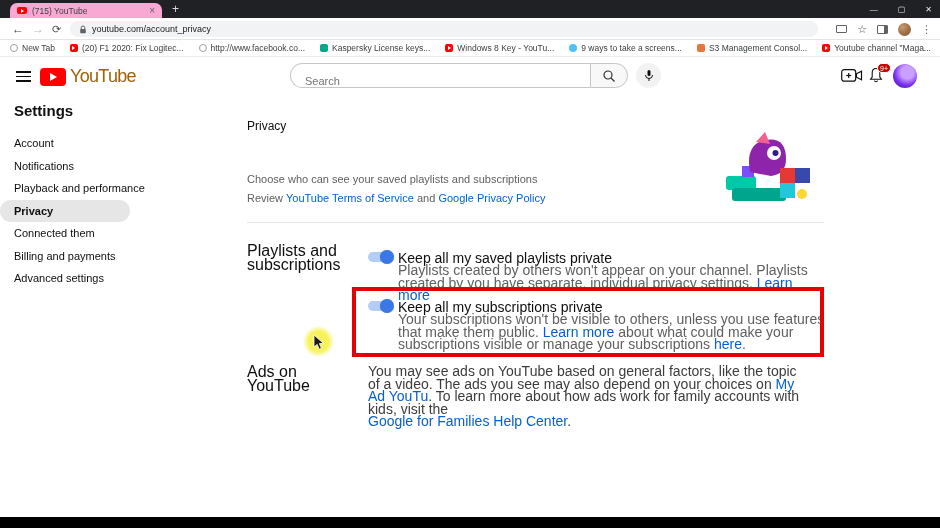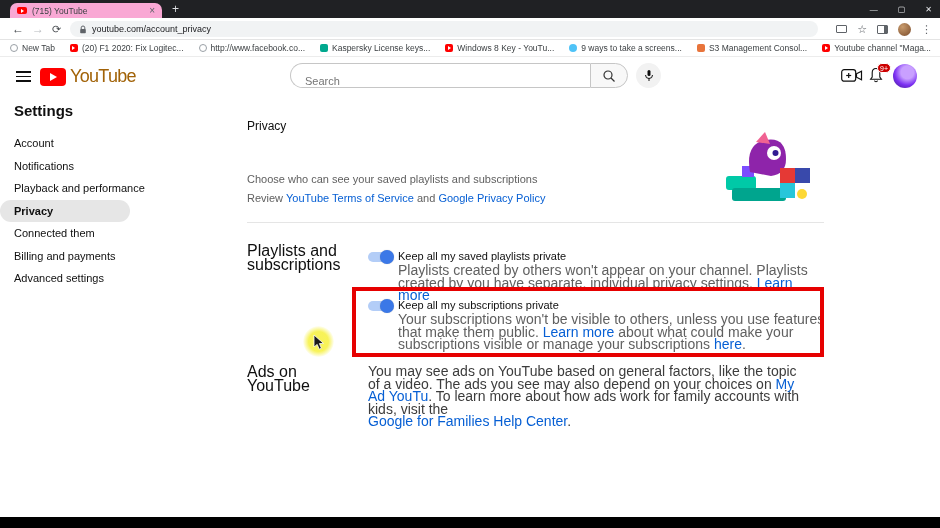--- a/index.html
+++ b/index.html
@@ -61,21 +61,21 @@
   
   .breadcrumb{position:absolute;left:247px;top:119px;font-size:12px;color:#0f0f0f}
   .page-title{position:absolute;left:247px;top:153px;font-size:17px;font-weight:400;color:#030303}
   .subtitle{position:absolute;left:247px;top:173px;font-size:11px;color:#606060}
   .review{position:absolute;left:247px;top:192px;font-size:11px;color:#606060}
   a.link{color:#065fd4;text-decoration:none;cursor:pointer}
   .divider{position:absolute;left:247px;top:222px;width:577px;height:1px;background:#e5e5e5}
   .illustration{position:absolute;left:722px;top:130px}
 
   .section-label{position:absolute;font-size:16px;line-height:14px;color:#0f0f0f;width:112px}
-  .row-label{position:absolute;font-size:11px;color:#0f0f0f;font-weight:400}
+  .row-label{position:absolute;font-size:14px;color:#0f0f0f;font-weight:400}
   .row-desc{position:absolute;font-size:14px;line-height:12.5px;color:#606060;width:430px}
 
   .toggle{position:absolute;width:26px;height:14px}
   .toggle .track{position:absolute;left:0;top:2px;width:25px;height:10px;border-radius:5px;background:#b3cdf7}
   .toggle .knob{position:absolute;right:0;top:0;width:14px;height:14px;border-radius:50%;background:#3b78e7;box-shadow:0 0 1px rgba(0,0,0,.3)}
 
   .red-box{position:absolute;left:352px;top:287px;width:472px;height:70px;border:4px solid #e60000;pointer-events:none}
   .click-highlight{position:absolute;left:303px;top:326px;width:31px;height:31px;border-radius:50%;background:radial-gradient(circle,rgba(247,242,80,.95) 0 45%,rgba(247,242,80,0) 72%);pointer-events:none}
   .cursor{position:absolute;left:313px;top:334px;pointer-events:none}
 

